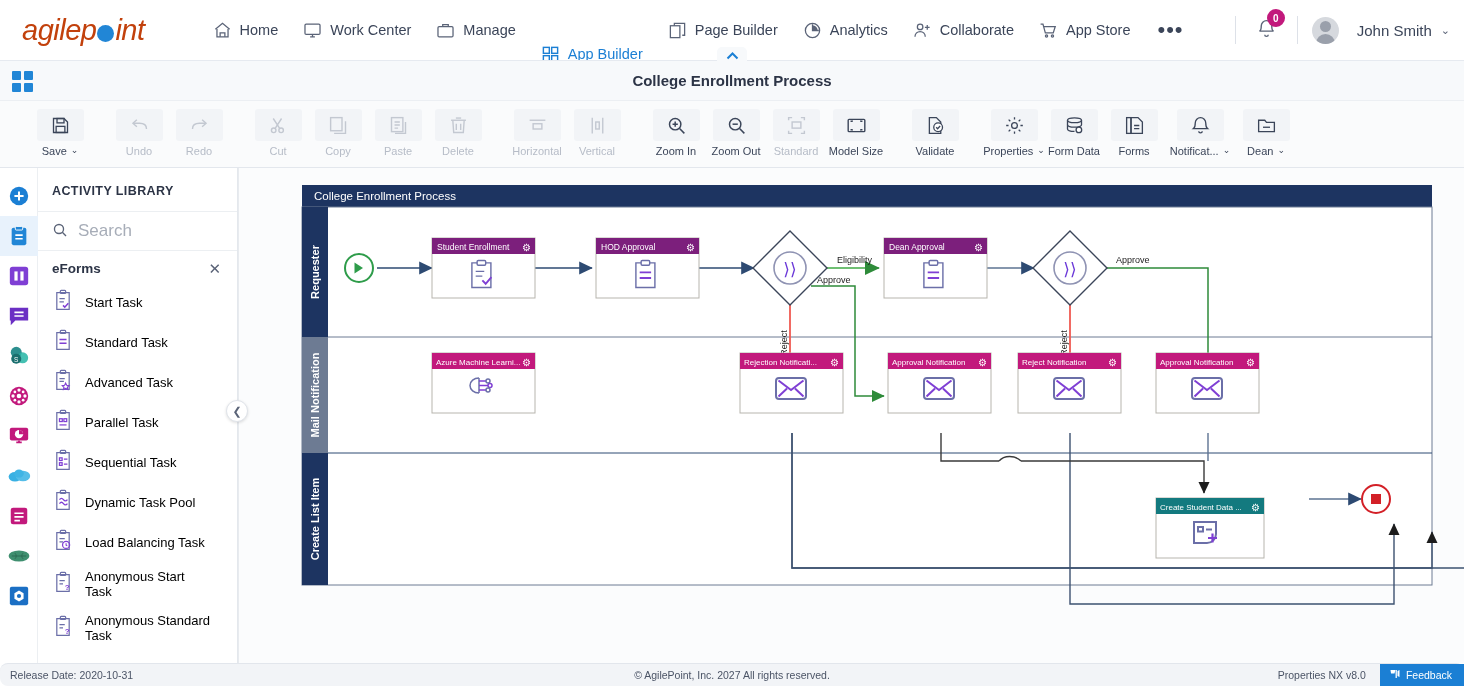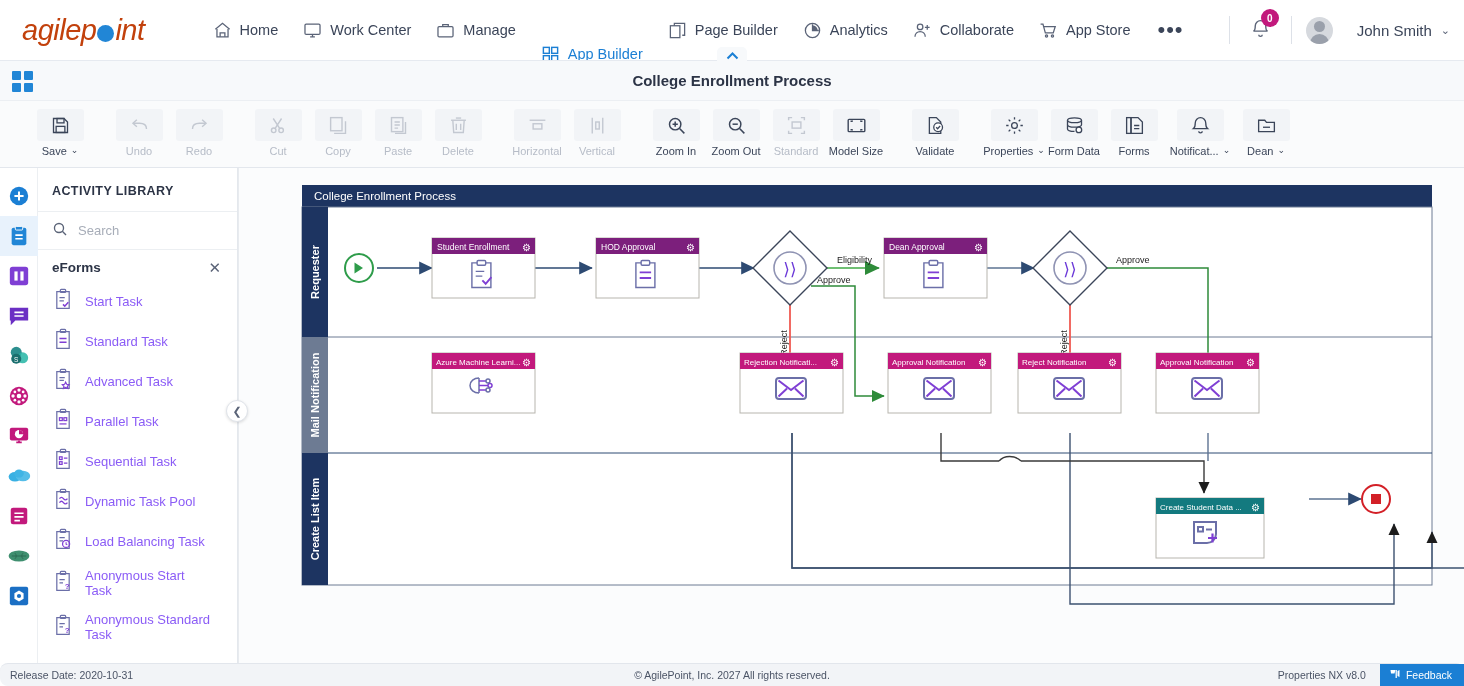--- a/index.html
+++ b/index.html
@@ -36,21 +36,21 @@
   .bell-wrap{ position:relative; padding:4px 6px; cursor:pointer; }
   .badge{ position:absolute; top:-5px; right:-2px; background:#c2197c; color:#fff;
           border-radius:50%; width:18px; height:18px; font-size:10px;
           display:flex; align-items:center; justify-content:center; font-weight:600; }
   .avatar{ width:27px; height:27px; border-radius:50%; background:#d6d9de;
            position:relative; overflow:hidden; }
   .avatar::before{ content:""; position:absolute; width:11px; height:11px; border-radius:50%;
            background:#9aa0ab; left:8px; top:4px; }
   .avatar::after{ content:""; position:absolute; width:19px; height:12px; border-radius:10px 10px 0 0;
            background:#9aa0ab; left:4px; top:17px; }
-  .username{ font-size:15px; color:#3b4559; margin-left:24px; }
+  .username{ font-size:15px; color:#3b4559; margin-left:18px; }
   .caret{ margin-left:9px; color:#5a6377; font-size:11px; }
 
   
   .titlestrip{
     height:40px; background:#f7f9fb; border-top:1px solid #e6eaf0;
     display:flex; align-items:center; justify-content:center; position:relative;
   }
   .titlestrip .title{ font-size:15px; font-weight:bold; color:#2c3446; }
   .grid-icon{ position:absolute; left:12px; top:10px; display:grid;
               grid-template-columns:9px 9px; grid-template-rows:9px 9px; gap:3px; cursor:pointer;}
@@ -89,30 +89,30 @@
              cursor:pointer; }
   .rail .ri.sel{ background:#e8f2fc; }
 
   
   .panel{ width:200px; background:#fff; border-right:1px solid #e4e8ed;
           display:flex; flex-direction:column; position:relative; }
   .panel-head{ padding:16px 14px 13px 14px; font-size:12.5px; font-weight:bold;
                letter-spacing:.4px; color:#2c3446; border-bottom:1px solid #eceff2; }
   .searchrow{ display:flex; align-items:center; gap:10px; padding:9px 14px;
               border-bottom:1px solid #eceff2; }
-  .searchrow input{ border:none; outline:none; font-size:13px; color:#14532d;
+  .searchrow input{ border:none; outline:none; font-size:17px; color:#14532d;
                     width:130px; font-family:"Liberation Sans", sans-serif; background:transparent; }
   .searchrow input::placeholder{ color:#a7adb8; }
   .grouphdr{ display:flex; align-items:center; justify-content:space-between;
              padding:10px 16px 6px 14px; }
   .grouphdr .gname{ font-size:13.5px; font-weight:bold; color:#2c3446; }
   .grouphdr .gx{ color:#5a6377; font-size:15px; cursor:pointer; line-height:1; }
   .alist{ overflow:hidden; }
   .aitem{ display:flex; align-items:center; gap:11px; padding:7px 10px 7px 14px; cursor:pointer; }
-  .aitem .atxt{ font-size:13px; color:#8b5cf6; line-height:15px; }
+  .aitem .atxt{ font-size:13px; color:#000000; line-height:15px; }
   .collapse-tab{
      position:absolute; right:-11px; top:232px; width:22px; height:22px; border-radius:50%;
      background:#fff; border:1px solid #e0e4ea; box-shadow:0 1px 3px rgba(0,0,0,.13);
      display:flex; align-items:center; justify-content:center; cursor:pointer; z-index:12;
      font-size:11px; color:#5a6377;
   }
 
   
   .canvas{ flex:1; background:#fbfcfd; border-left:1px solid #e8ebef; position:relative;
            overflow:hidden; }

